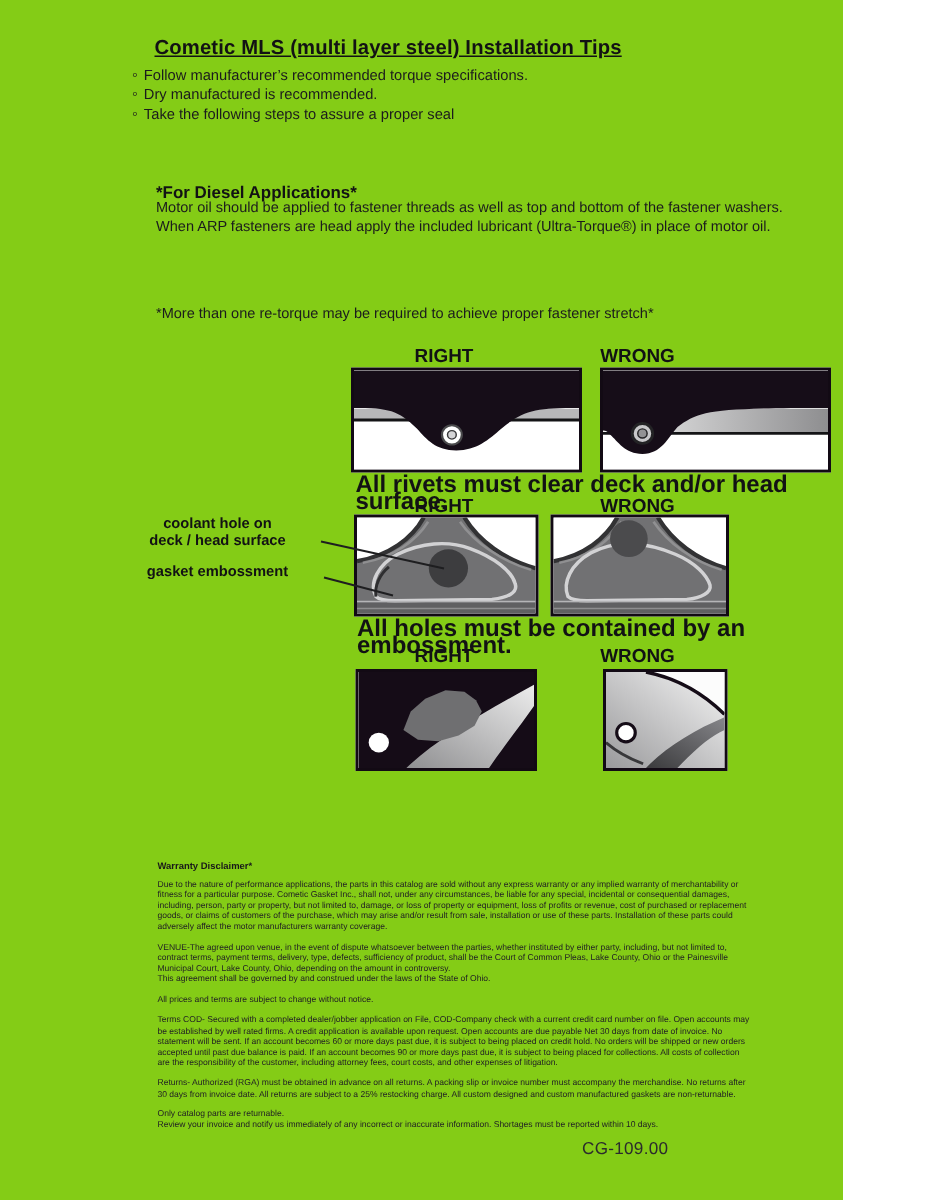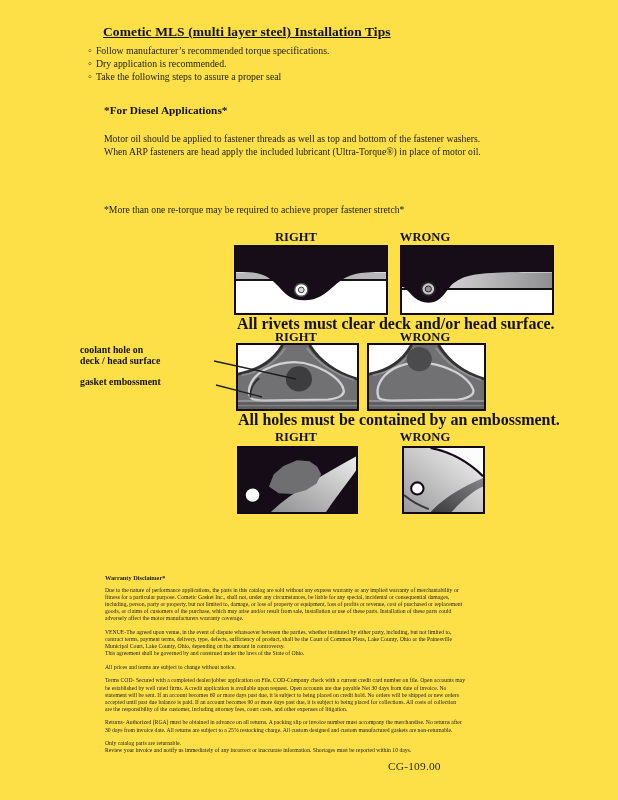--- a/index.html
+++ b/index.html
@@ -1,55 +1,55 @@
 <!DOCTYPE html>
 <html><head>
 <meta charset="utf-8">
 <title>Catalog Page</title>
 <style>
   html,body { margin:0; padding:0; background:#ffffff; }
   .page {
-    position:relative; width:618px; height:800px; background:#fde047;
-    font-family:Liberation Serif, serif; color:#1b1b1d; overflow:hidden;
+    position:relative; width:562px; height:800px; background:#84cc16;
+    font-family:Liberation Sans, sans-serif; color:#1b1b1d; overflow:hidden;
   }
   .abs { position:absolute; }
   .title {
     font-size:13.5px; font-weight:bold; margin:0; color:#121214;
     text-decoration:underline; letter-spacing:0.1px;
   }
   .bullets div { font-size:9.8px; line-height:13px; white-space:nowrap; }
   .b1::before { content:"◦"; font-size:11px; margin-right:4px; position:relative; top:0px; }
   .b2 { padding-left:27px; }
   .b2::before { content:"•"; font-size:10px; margin-right:3px; }
   .diesel-h { font-size:11.3px; font-weight:bold; margin:0; color:#121214; }
   p.body { font-size:9.7px; line-height:13.2px; margin:0; white-space:pre-line; }
   .fig-label { font-size:12.6px; font-weight:bold; text-align:center; width:80px; color:#121214; }
   .fig-box { box-sizing:border-box; border:2.5px solid #120a14; background:#fff; }
   .fig-box svg { display:block; width:100%; height:100%; }
   .fig-caption { font-size:16px; font-weight:bold; line-height:11.3px; white-space:pre-line; color:#121214; }
-  .ann { font-size:9.8px; font-weight:bold; line-height:11.3px; text-align:left; white-space:pre-line; color:#121214; }
+  .ann { font-size:9.8px; font-weight:bold; line-height:11.3px; text-align:center; white-space:pre-line; color:#121214; }
   .disc { width:438px; }
   .disc h3 { font-size:6.3px; font-weight:bold; margin:0 0 6px 0; color:#18181a; }
   .disc p { font-size:5.7px; line-height:7.1px; margin:0 0 6.5px 0; white-space:pre-line; color:#222224; }
   .footer-code { font-size:11.4px; color:#2b2b2d; letter-spacing:0.2px; }
 </style>
 </head>
 <body>
 
 <div class="page">
 
   <h1 class="abs title" style="left:103px; top:24px;">Cometic MLS (multi layer steel) Installation Tips</h1>
 
   <div class="abs bullets" style="left:88px; top:44px; width:470px;">
     <div class="b1">Follow manufacturer’s recommended torque specifications.</div>
-    <div class="b1">Dry application is recommended.</div>
+    <div class="b1">Dry manufactured is recommended.</div>
     <div class="b1">Take the following steps to assure a proper seal</div>
   </div>
 
-  <h2 class="abs diesel-h" style="left:104px; top:104px;">*For Diesel Applications*</h2>
+  <h2 class="abs diesel-h" style="left:104px; top:123px;">*For Diesel Applications*</h2>
   <p class="abs body" style="left:104px; top:132px; width:460px;">Motor oil should be applied to fastener threads as well as top and bottom of the fastener washers.
 When ARP fasteners are head apply the included lubricant (Ultra-Torque®) in place of motor oil.</p>
   <p class="abs body" style="left:104px; top:203px; width:460px;">*More than one re-torque may be required to achieve proper fastener stretch*</p>
 
   <div class="abs fig-label" style="left:256px; top:230px;">RIGHT</div>
   <div class="abs fig-label" style="left:385px; top:230px;">WRONG</div>
 
   <div class="abs fig-box" style="left:234px; top:245px; width:154px; height:70px;">
     <svg viewBox="0 0 154 70" preserveAspectRatio="none">
       <rect width="154" height="70" fill="#ffffff"></rect>

